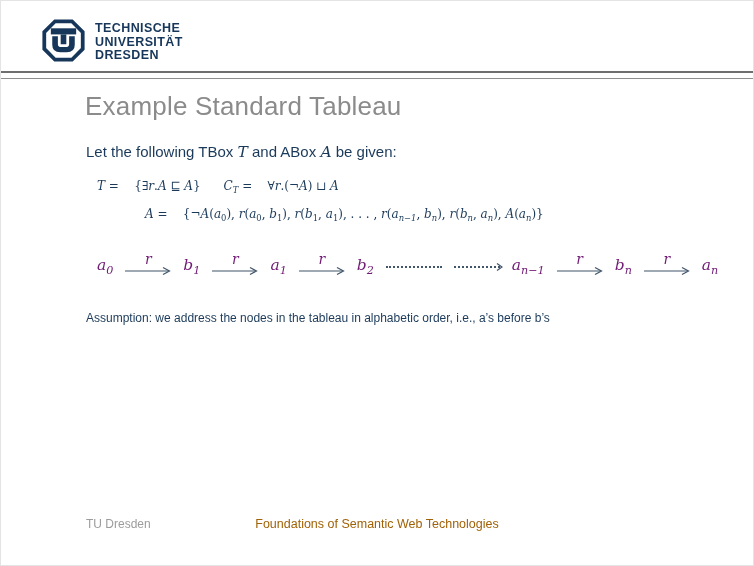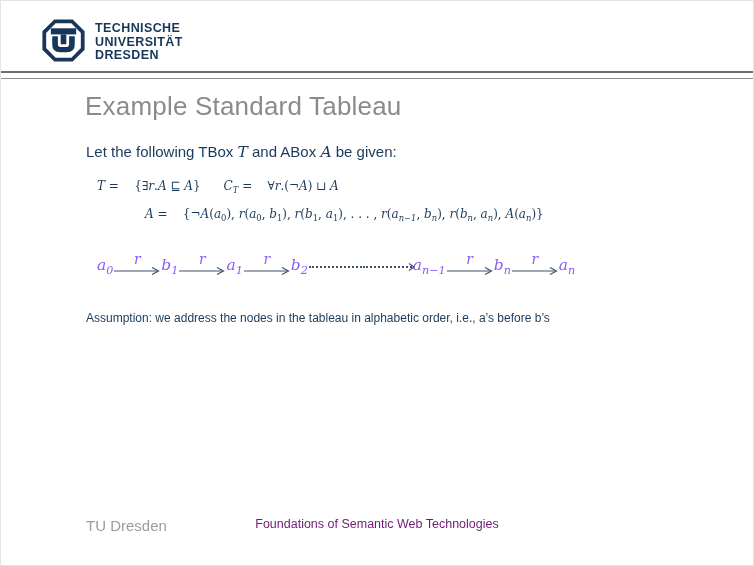--- a/index.html
+++ b/index.html
@@ -18,33 +18,33 @@
   .title{position:absolute;left:84px;top:90px;font-size:26px;color:#8b8b8b;letter-spacing:0.2px;}
   
   .intro{position:absolute;left:85px;top:142px;font-size:15px;color:#1b3a5a;}
   .intro .cal{font-family:"DejaVu Serif","DejaVu Sans",serif;font-style:italic;font-size:15.5px;}
   .math{position:absolute;font-family:"DejaVu Serif","DejaVu Sans",serif;font-size:12px;color:#1b3a5a;white-space:pre;}
   .m1{left:96px;top:178px;}
   .m2{left:96px;top:206px;margin-left:48px;}
   .math .it,.math .cal,.intro .cal{font-style:italic;}
   sub{line-height:0;font-size:0.7em;}
   
-  .diagram{position:absolute;left:96px;top:250px;display:flex;align-items:flex-end;gap:1px;font-family:"DejaVu Serif","DejaVu Sans",serif;color:#8b5cf6;}
+  .diagram{position:absolute;left:96px;top:250px;display:flex;align-items:flex-end;gap:12px;font-family:"DejaVu Serif","DejaVu Sans",serif;color:#701a75;}
   .node{font-style:italic;font-size:15.5px;line-height:18px;}
   .node sub{font-size:0.72em;font-style:italic;}
   .arrow{display:flex;flex-direction:column;align-items:center;position:relative;top:2px;}
   .arrow .r-label{font-style:italic;font-size:14px;line-height:13px;}
   .dotted-seg{width:56px;height:0;border-bottom:2px dotted #41556b;margin-bottom:6px;position:relative;}
   .dotted-seg.short{width:46px;}
   .dotted-seg .chev{position:absolute;right:-3px;top:-4px;}
   
   .assumption{position:absolute;left:85px;top:307px;width:588px;font-size:12px;line-height:21px;color:#1b3a5a;}
   
-  .footer-left{position:absolute;left:85px;top:516px;font-size:15px;color:#9c9c9c;}
-  .footer-center{position:absolute;left:0;right:0;top:516px;text-align:center;font-size:12.5px;color:#701a75;}
+  .footer-left{position:absolute;left:85px;top:516px;font-size:12px;color:#9c9c9c;}
+  .footer-center{position:absolute;left:0;right:0;top:516px;text-align:center;font-size:12.5px;color:#a16207;}
 </style>
 </head>
 <body>
 
 <div class="page">
 
   <div class="logo">
     <svg class="logo-mark" width="45" height="45" viewBox="0 0 48 48">
       <polygon points="15,3.5 33,3.5 44.5,15 44.5,33 33,44.5 15,44.5 3.5,33 3.5,15" fill="none" stroke="#16365a" stroke-width="4"></polygon>
       <rect x="10.5" y="11" width="27" height="6.5" fill="#16365a"></rect>

